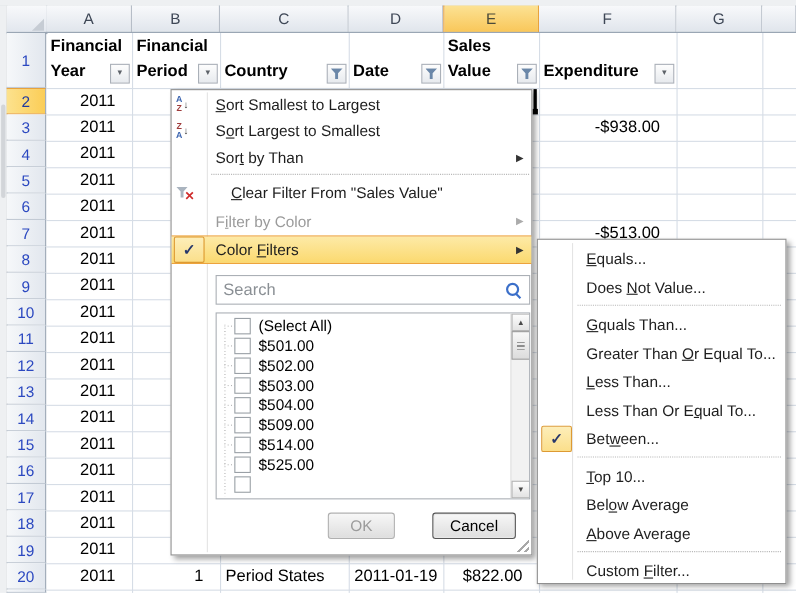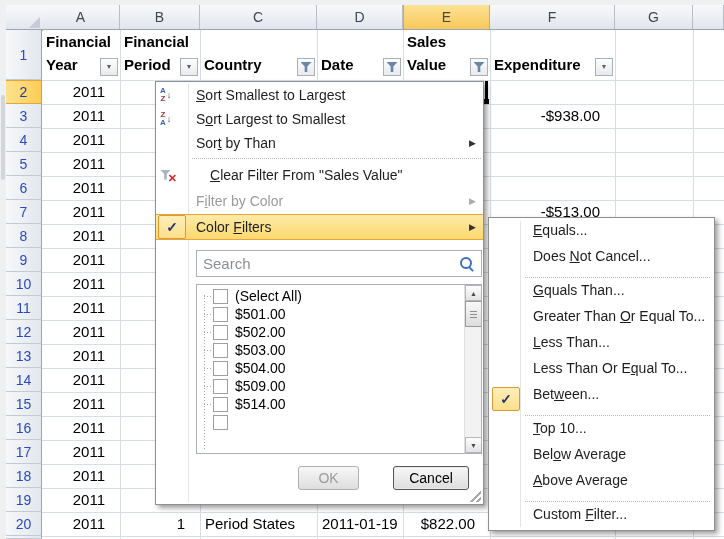--- a/index.html
+++ b/index.html
@@ -98,21 +98,21 @@
   
   .btn{position:absolute;top:384px;height:24px;box-sizing:border-box;border-radius:3px;font-size:14px;
         display:flex;align-items:center;justify-content:center;background:linear-gradient(#f7f7f7,#dedede);}
   #ok-btn{left:142px;width:61px;border:1px solid #b0b0b0;color:#9b9b9b;}
   #cancel-btn{left:237px;width:76px;border:1px solid #565656;color:#000;
         box-shadow:inset 0 0 0 1px #e8e8e8;}
   .grip{position:absolute;right:2px;bottom:2px;width:12px;height:12px;
         background:repeating-linear-gradient(-45deg,transparent 0 2px,#a8a8a8 2px 4px);
         clip-path:polygon(100% 0,100% 100%,0 100%);}
   
-  .smi{position:relative;display:flex;height:26px;font-size:14px;color:#1e1e1e;}
+  .smi{position:relative;display:flex;align-items:center;height:26px;font-size:14px;color:#1e1e1e;}
   .smi .txt{padding-left:44px;}
   .smi .checkbox-ico{left:3px;top:1px;height:24px;}
   .ssep{border-top:1px dotted #b8b8b8;margin:3px 4px 4px 36px;height:0;}
 </style>
 </head>
 <body>
 
 <div id="screen">
   <div class="abs top-strip"></div>
   <div class="abs left-strip">
@@ -340,20 +340,25 @@
               <div class="stub"></div>
               <div class="cb"></div>
               <span>$509.00</span>
             </div>
             <div class="vitem">
               <div class="stub"></div>
               <div class="cb"></div>
               <span>$514.00</span>
             </div>
             <div class="vitem">
+              <div class="stub"></div>
+              <div class="cb"></div>
+              <span>$525.00</span>
+            </div>
+            <div class="vitem">
               <div class="cb"></div>
               <span></span>
             </div>
           </div>
       </div>
       <div class="vscroll">
         <div class="sbtn" style="top:0;">▲</div>
         <div class="sthumb">
           <div class="ridge"></div>
         </div>
@@ -366,21 +371,21 @@
     <div class="grip"></div>
   </div>
 
   <div id="nf-submenu" class="abs panel">
     <div class="icol-line2"></div>
     <div id="submenu-items" style="padding-top:4px;">
         <div class="smi">
           <span class="txt"><span></span><span class="u">E</span><span>quals...</span></span>
         </div>
         <div class="smi">
-          <span class="txt"><span>Does </span><span class="u">N</span><span>ot Cancel...</span></span>
+          <span class="txt"><span>Does </span><span class="u">N</span><span>ot Value...</span></span>
         </div>
         <div class="ssep"></div>
         <div class="smi">
           <span class="txt"><span></span><span class="u">G</span><span>quals Than...</span></span>
         </div>
         <div class="smi">
           <span class="txt"><span>Greater Than </span><span class="u">O</span><span>r Equal To...</span></span>
         </div>
         <div class="smi">
           <span class="txt"><span></span><span class="u">L</span><span>ess Than...</span></span>

